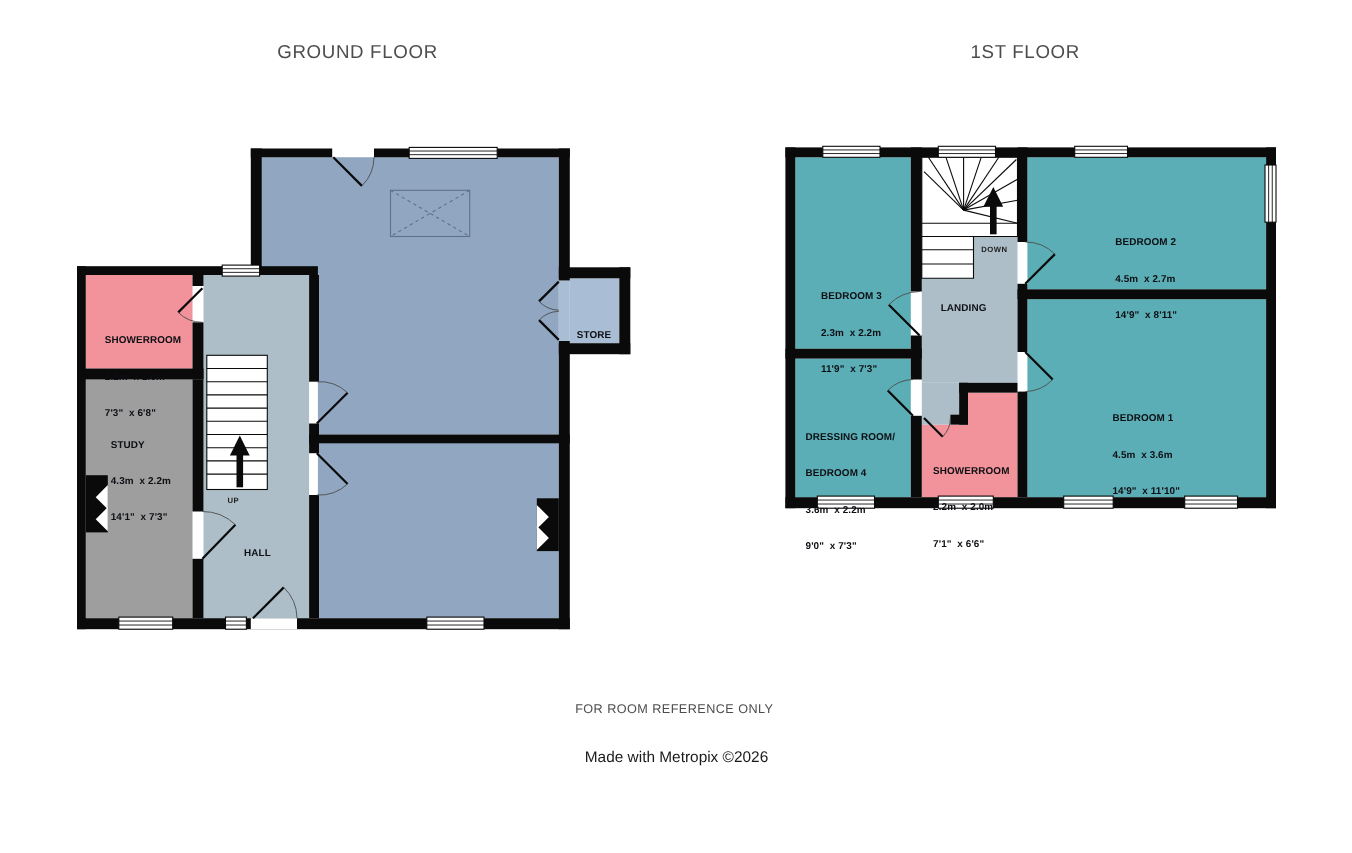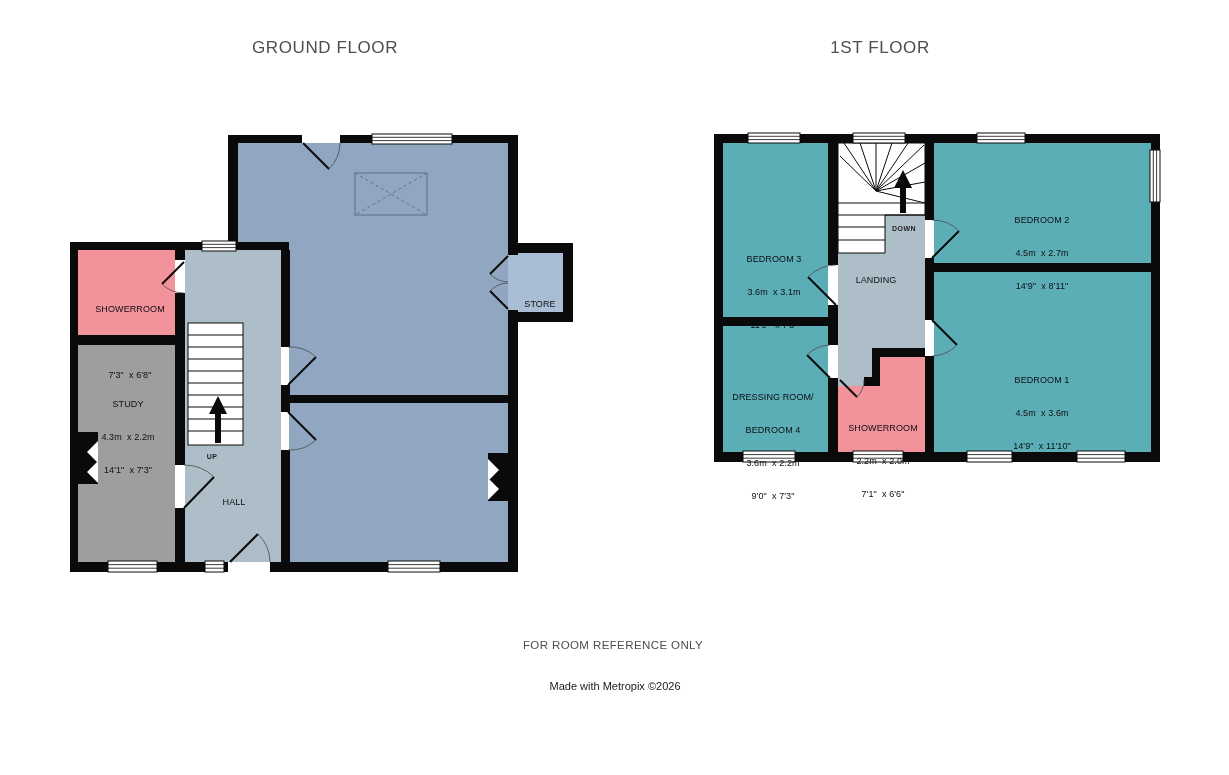--- a/index.html
+++ b/index.html
@@ -3,29 +3,29 @@
 <meta charset="utf-8">
 <style>
   html,body{margin:0;padding:0;background:#ffffff;}
   body{width:1229px;height:775px;position:relative;overflow:hidden;
        font-family:"Liberation Sans","DejaVu Sans",sans-serif;}
   .stage{position:absolute;left:0;top:0;width:1229px;height:677px;}
   svg.plan{position:absolute;left:0;top:0;}
 
   .floor-title{position:absolute;transform:translateX(-50%);
     font-size:17px;color:#4d4d4d;letter-spacing:.6px;white-space:pre;}
-  .room-label{position:absolute;transform:translateX(-50%);text-align:center;
-    font-weight:normal;font-size:9px;line-height:11px;color:#0d0f14;
+  .room-label{position:absolute;transform:translateX(-50%);
+    font-weight:bold;font-size:9px;line-height:11px;color:#0d0f14;
     white-space:pre;letter-spacing:.1px;}
   .stair-label{position:absolute;transform:translate(-50%,-50%);
     font-size:7px;font-weight:bold;color:#1c1c1c;letter-spacing:.4px;}
   .footer-note{position:absolute;transform:translateX(-50%);
     font-size:11.5px;color:#4d4d4d;letter-spacing:.4px;}
   .credit{position:absolute;transform:translateX(-50%);
-    font-size:11px;color:#1a1a1a;text-align:center;}
+    font-size:14px;color:#1a1a1a;text-align:center;}
 
   
   .wall{fill:var(--wall,#0a0a0a);}
   .f-blue{fill:var(--blue,#91A6C0);}
   .f-store{fill:var(--store_blue,#A9BDD4);}
   .f-hall{fill:var(--hall_gray,#ADBEC8);}
   .f-pink{fill:var(--pink,#F2929B);}
   .f-gray{fill:var(--study_gray,#9E9E9E);}
   .f-teal{fill:var(--teal,#5BAEB5);}
   .stairbox{fill:#ffffff;stroke:#0a0a0a;stroke-width:1;}
@@ -297,43 +297,43 @@
       </g>
       <g>
         <line class="leaf" x1="840" y1="380" x2="857" y2="397"></line>
         <path class="arc" d="M 857 397 A 24 24 0 0 0 864 380"></path>
       </g>
     </g>
   </g>
 </svg>
 
 <div class="floor-title" style="left:325px;top:38px">GROUND FLOOR</div>
-<div class="floor-title" style="left:880px;top:38px">1ST FLOOR</div>
+<div class="floor-title" style="left:932px;top:38px">1ST FLOOR</div>
 
 <div class="room-label" style="left:540px;top:277px">
   <div>STORE</div>
 </div>
 <div class="room-label" style="left:130px;top:282px">
   <div>SHOWERROOM</div>
   <div>2.2m  x 2.0m</div>
   <div>7'3"  x 6'8"</div>
 </div>
 <div class="room-label" style="left:128px;top:377px">
   <div>STUDY</div>
   <div>4.3m  x 2.2m</div>
   <div>14'1"  x 7'3"</div>
 </div>
 <div class="room-label" style="left:234px;top:475px">
   <div>HALL</div>
 </div>
 <div class="stair-label" style="left:212px;top:456px">UP</div>
 
-<div class="room-label" style="left:774px;top:232px">
+<div class="room-label" style="left:774px;top:242px">
   <div>BEDROOM 3</div>
-  <div>3.6m  x 3.1m</div>
+  <div>2.3m  x 2.2m</div>
   <div>11'9"  x 7'3"</div>
 </div>
 <div class="room-label" style="left:1042px;top:193px">
   <div>BEDROOM 2</div>
   <div>4.5m  x 2.7m</div>
   <div>14'9"  x 8'11"</div>
 </div>
 <div class="room-label" style="left:1042px;top:353px">
   <div>BEDROOM 1</div>
   <div>4.5m  x 3.6m</div>

